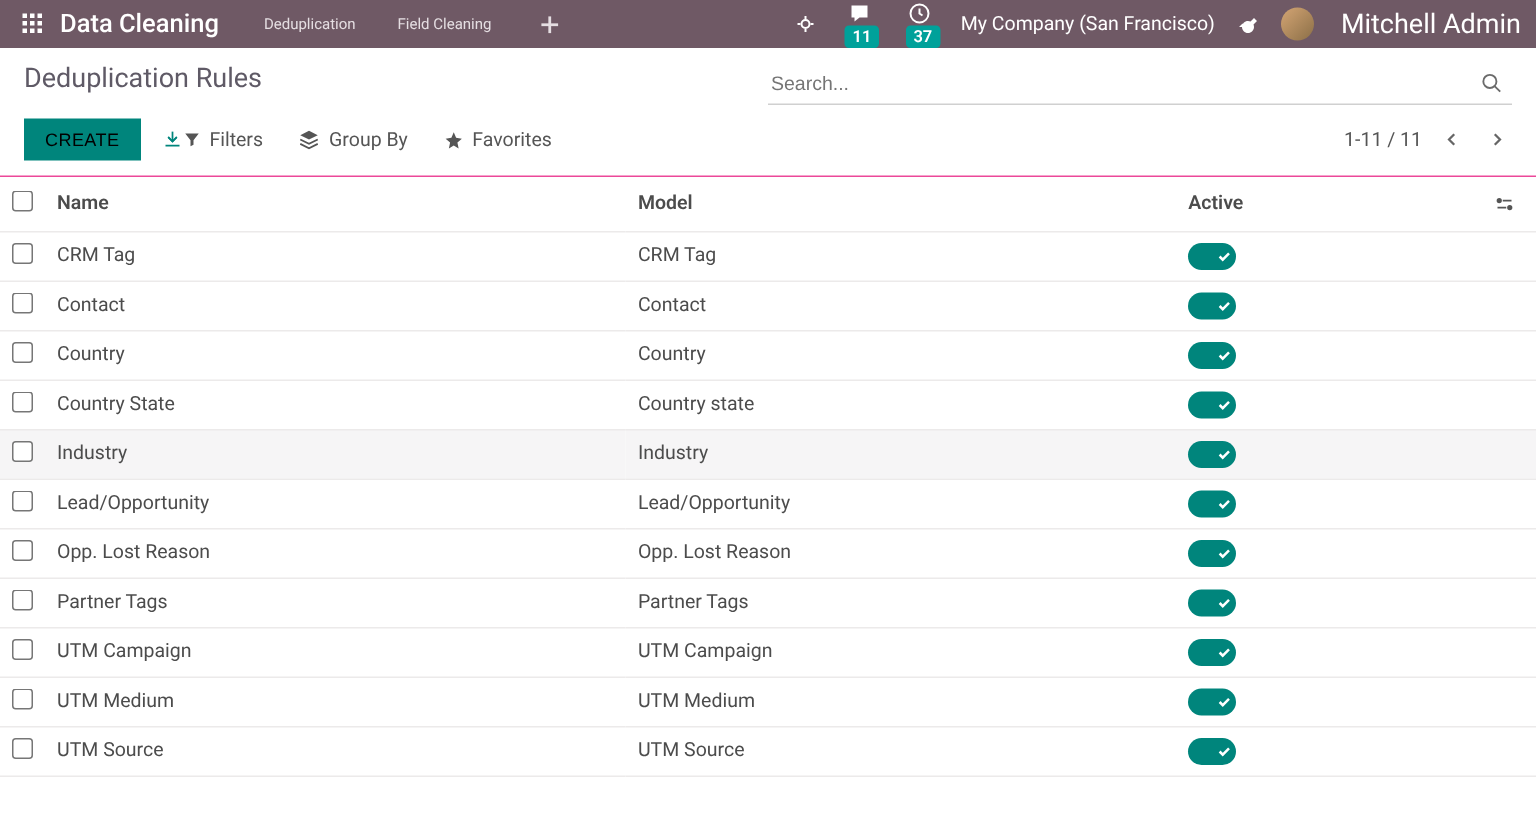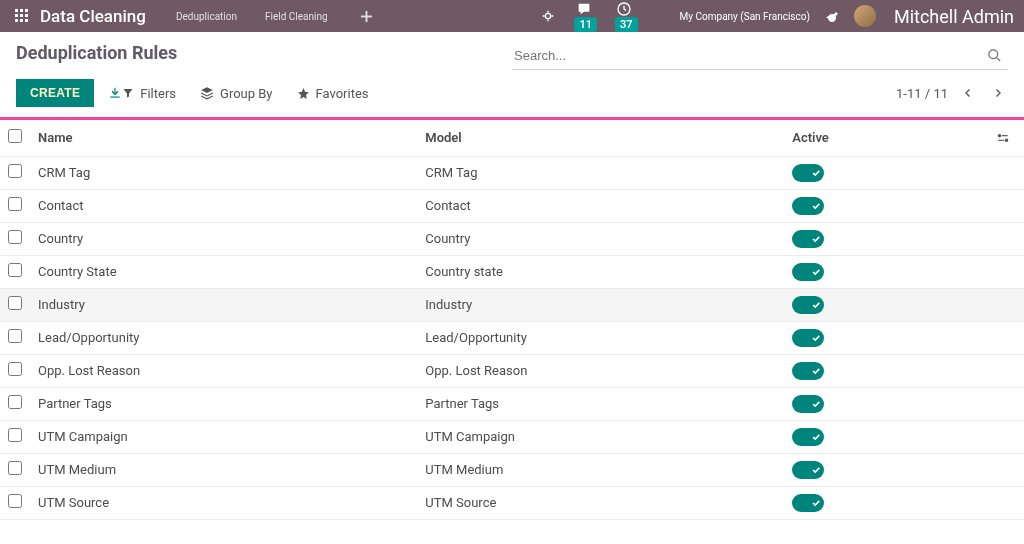--- a/index.html
+++ b/index.html
@@ -9,43 +9,43 @@
 .topnav { background: #6f5965; height: 28px; display: flex; align-items: center; padding: 16px 10px; color: #fff; gap: 6px; }
 .apps-icon { display: inline-flex; cursor: pointer; padding: 4px; }
 .brand { font-size: 17px; font-weight: 500; margin-right: 10px; }
 .nav-links { display: flex; gap: 0; }
 .nav-link { color: #e5dee2; padding: 0 14px; height: 40px; display: flex; align-items: center; font-size: 10px; cursor: pointer; }
 .nav-plus { color: #e5dee2; padding: 0 12px; font-size: 16px; cursor: pointer; }
 .nav-spacer { flex: 1; }
 .nav-right { display: flex; align-items: center; gap: 14px; }
 .nav-icon { display: inline-flex; align-items: center; cursor: pointer; position: relative; color: #fff; flex-direction: column; }
 .badge { background: #00a19a; color: #fff; font-size: 11px; font-weight: 600; padding: 1px 5px; border-radius: 3px; margin-left: 4px; min-width: 18px; text-align: center; }
-.company { font-size: 10px; margin-left: 28px; }
+.company { font-size: 13px; }
 .avatar { width: 22px; height: 22px; border-radius: 50%; background: linear-gradient(135deg,#d4a574,#8b6f47); display:inline-block; }
 .user { display: flex; align-items: center; gap: 18px; font-size: 18px; }
 
 
 .cpanel { padding: 10px 16px 0; display: flex; flex-wrap: wrap; }
 .cp-left { width: 50%; }
 .cp-right { width: 50%; }
-.breadcrumb-title { font-size: 18px; color: #5f5a66; font-weight: 700; margin-bottom: 8px; }
+.breadcrumb-title { font-size: 18px; color: #5f5a66; font-weight: 400; margin-bottom: 8px; }
 .search-wrap { border-bottom: 1px solid #d0d0d0; display: flex; align-items: center; padding: 4px 2px; }
 .search-input { border: none; outline: none; flex: 1; font-size: 13px; color: #666; background: transparent; }
 .search-icon { color: #6b6b6b; cursor: pointer; padding: 2px 4px; }
 
 .cpanel2 { padding: 8px 16px 10px; display: flex; align-items: center; }
-.btn-create { background: #00857c; color: #fef9c3; border: none; padding: 7px 14px; font-size: 12px; font-weight: 700; letter-spacing: 0.3px; cursor: pointer; text-transform: uppercase; }
+.btn-create { background: #00857c; color: #000000; border: none; padding: 7px 14px; font-size: 12px; font-weight: 400; letter-spacing: 0.3px; cursor: pointer; text-transform: uppercase; }
 .btn-download { margin-left: 14px; color: #00857c; cursor: pointer; }
 .toolbar-center { flex: 1; display: flex; justify-content: flex-start; gap: 24px; }
 .tool-btn { display: inline-flex; align-items: center; gap: 6px; color: #555; cursor: pointer; font-size: 13px; }
 .toolbar-right { display: flex; align-items: center; gap: 10px; color: #555; font-size: 13px; }
 .pager-arrow { cursor: pointer; color: #666; padding: 4px; }
 
 
-.table-wrap { border-top: 3px solid #ec4899; }
+.table-wrap { border-top: 1px solid #ec4899; }
 table { width: 100%; border-collapse: collapse; }
 th, td { text-align: left; padding: 0 8px; border-bottom: 1px solid #eceaea; }
 th { height: 36px; color: #4c4c4c; font-weight: 600; font-size: 13px; }
 td { height: 33px; font-size: 13px; color: #4c4c4c; }
 tr.highlight { background: #f6f5f6; }
 .col-check { width: 36px; text-align: center; }
 .col-name { width: 38%; }
 .col-model { width: 36%; }
 .col-active { width: 20%; }
 .col-opt { width: 40px; text-align: right; padding-right: 14px; }

